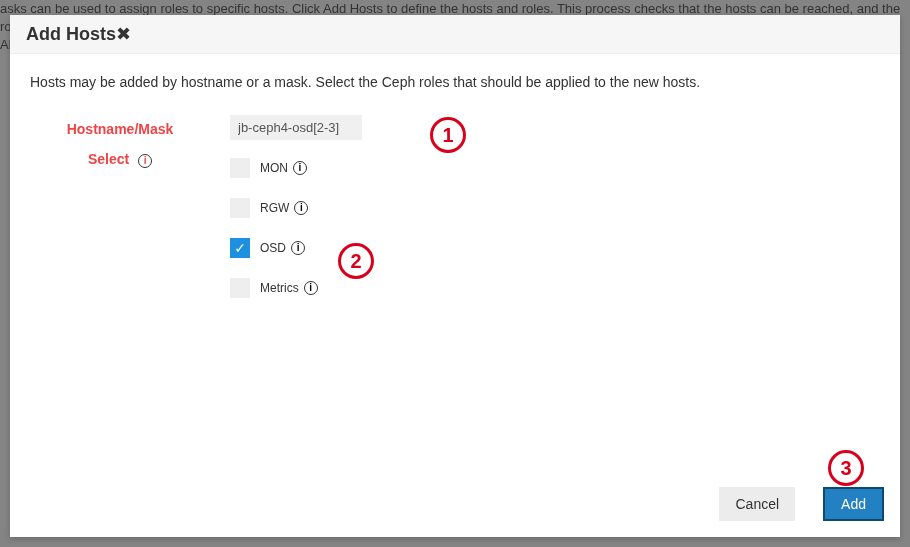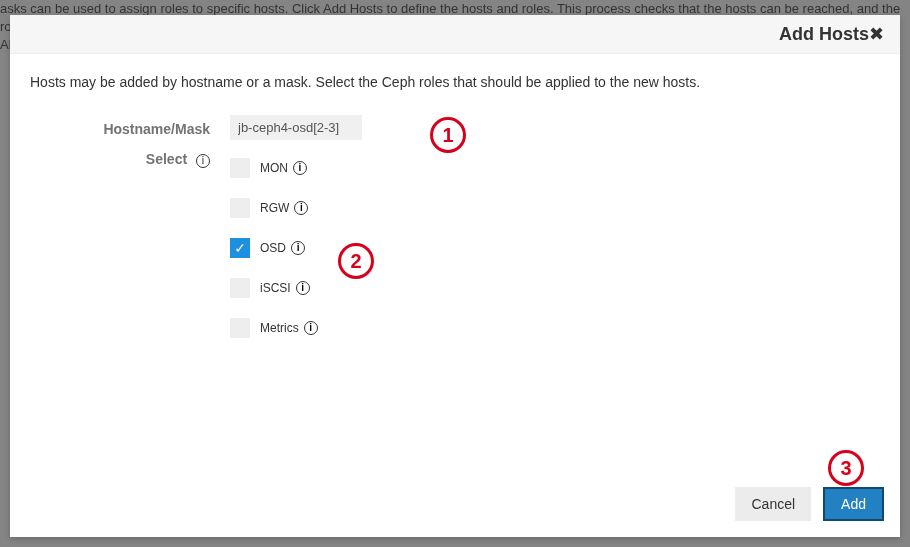--- a/index.html
+++ b/index.html
@@ -36,21 +36,21 @@
       top: 15px;
       bottom: 10px;
       background: #fff;
       display: flex;
       flex-direction: column;
       box-shadow: 0 2px 6px rgba(0,0,0,0.2);
     }
     .modal-header {
       display: flex;
       align-items: center;
-      justify-content: flex-end;
+      justify-content: flex-start;
       padding: 8px 16px;
       background: #f6f6f6;
       border-bottom: 1px solid #eee;
     }
     .modal-title {
       font-size: 18px;
       font-weight: 700;
       color: #333;
     }
     .close-icon {
@@ -67,25 +67,25 @@
       margin-bottom: 25px;
       color: #333;
     }
     .form-row {
       display: flex;
       align-items: flex-start;
       margin-bottom: 8px;
     }
     .form-label {
       width: 200px;
-      text-align: right;
+      text-align: center;
       padding-right: 20px;
       font-weight: 700;
       padding-top: 6px;
-      color: #737373;
+      color: #ef4444;
     }
     .input-wrap {
       flex: 1;
       display:flex;
       align-items:center;
     }
     .text-input {
       width: 132px;
       padding: 5px 8px;
       border: none;
@@ -137,21 +137,21 @@
       margin-left:5px;
       line-height:1;
       cursor: help;
     }
     .info-icon::after { content:"i"; }
 
     .modal-footer {
       padding: 14px 16px 16px;
       display:flex;
       justify-content:flex-end;
-      gap:12px;
+      gap:28px;
     }
     .btn {
       padding: 7px 16px;
       border:none;
       font-size:14px;
       cursor:pointer;
     }
     .btn-cancel {
       background:#ececec;
       color:#333;
@@ -223,25 +223,20 @@
           <span class="role-label">RGW</span>
           <span class="info-icon"></span>
         </div>
         <div class="check-row">
           <div class="checkbox checked"></div>
           <span class="role-label">OSD</span>
           <span class="info-icon"></span>
         </div>
         <div class="check-row">
           <div class="checkbox"></div>
-          <span class="role-label">iSCSI</span>
-          <span class="info-icon"></span>
-        </div>
-        <div class="check-row">
-          <div class="checkbox"></div>
           <span class="role-label">Metrics</span>
           <span class="info-icon"></span>
         </div>
 
       </div>
     </div>
   </div>
 
   <div class="modal-footer">
     <button class="btn btn-cancel">Cancel</button>

